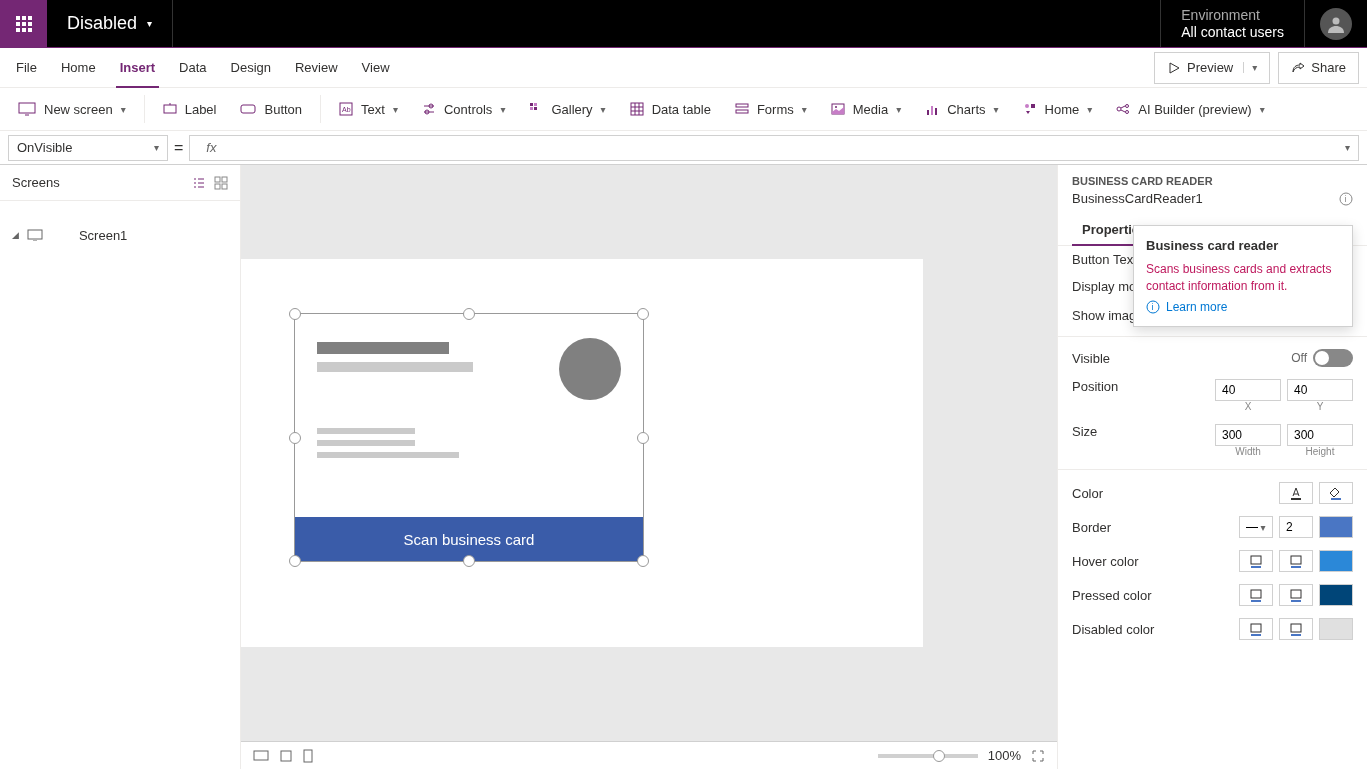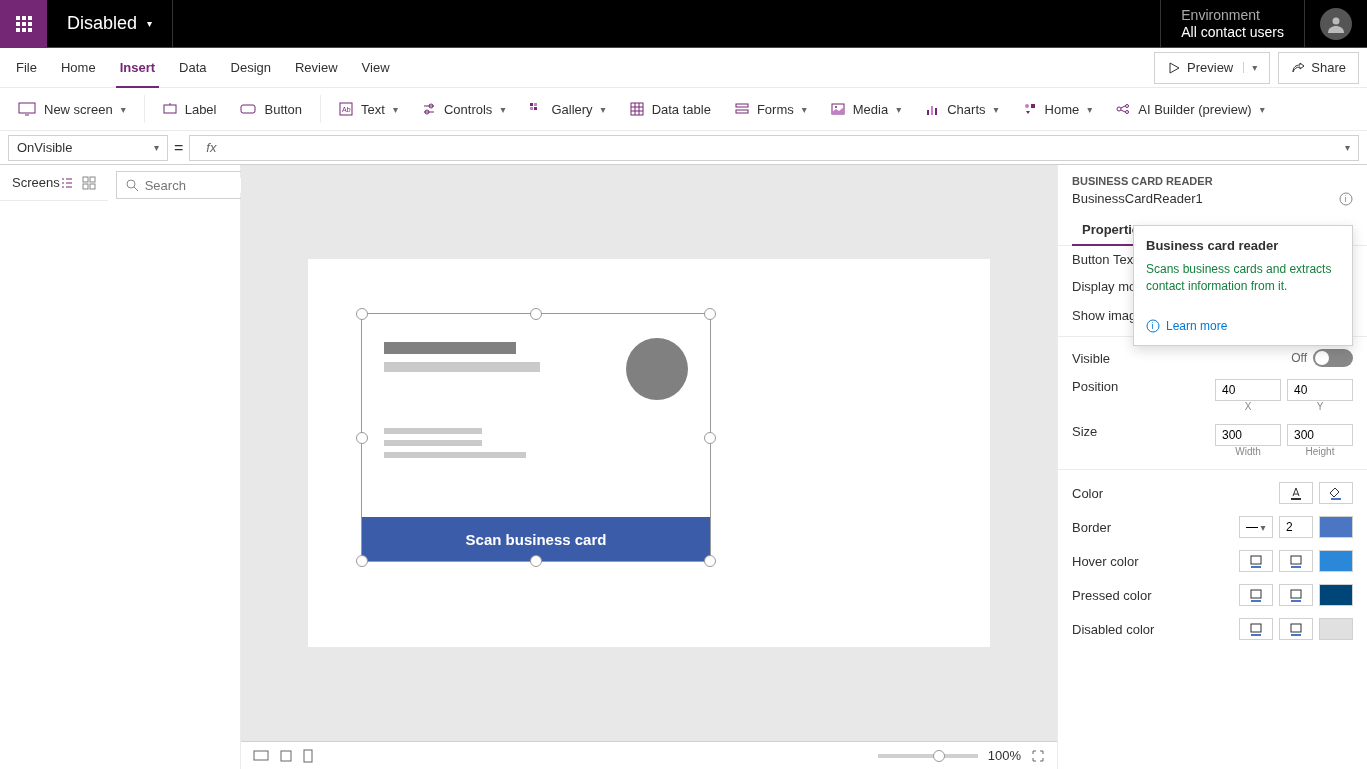--- a/index.html
+++ b/index.html
@@ -37,30 +37,30 @@
     
     .formula-bar { height: 34px; display: flex; align-items: center; border-bottom: 1px solid #d0d0d0; padding: 0 8px; gap: 6px; }
     .prop-dropdown { width: 160px; height: 26px; border: 1px solid #d0d0d0; padding: 0 8px; display: flex; align-items: center; justify-content: space-between; }
     .fx-label { font-style: italic; color: #666; padding: 0 8px; }
     .formula-input { flex: 1; height: 26px; border: 1px solid #d0d0d0; padding: 0 8px; display: flex; align-items: center; justify-content: space-between; }
     
     
     .main-area { display: flex; height: calc(769px - 47px - 1px - 40px - 43px - 34px); }
     
     
-    .left-panel { width: 241px; border-right: 1px solid #edebe9; display: flex; flex-direction: row; }
+    .left-panel { width: 241px; border-right: 1px solid #edebe9; display: flex; flex-direction: column; gap: 20px; }
     .left-header { height: 36px; display: flex; align-items: center; justify-content: space-between; padding: 0 12px; border-bottom: 1px solid #edebe9; }
     .view-icons { display: flex; gap: 8px; }
     .search-box { margin: 6px 8px; height: 28px; border: 1px solid #d0d0d0; display: flex; align-items: center; padding: 0 8px; gap: 6px; color: #888; }
     .search-box input { border: none; outline: none; flex: 1; font-size: 13px; }
     .tree-item { display: flex; align-items: center; height: 28px; padding: 0 12px; gap: 8px; }
     
     
     .canvas-area { flex: 1; background: #e8e8e8; position: relative; display: flex; flex-direction: column; }
-    .canvas-viewport { flex: 1; display: flex; align-items: center; justify-content: center; font-weight: bold; }
+    .canvas-viewport { flex: 1; display: flex; align-items: center; justify-content: flex-start; }
     .canvas-screen { width: 682px; height: 388px; background: #fff; position: relative; }
     .card-control { position: absolute; left: 53px; top: 54px; width: 350px; height: 249px; border: 1px solid #999; }
     .selection-handle { width: 12px; height: 12px; border: 1px solid #999; border-radius: 50%; background: #fff; position: absolute; }
     .card-body { padding: 28px 22px; position: relative; height: calc(100% - 44px); }
     .card-bar-dark { width: 132px; height: 12px; background: #808080; margin-bottom: 8px; }
     .card-bar-light { background: #cacaca; margin-bottom: 6px; }
     .card-circle { width: 62px; height: 62px; border-radius: 50%; background: #808080; position: absolute; top: 24px; right: 22px; }
     .card-footer { height: 44px; background: #3a5ca9; color: #fff; display: flex; align-items: center; justify-content: center; font-size: 15px; }
     .canvas-bottom { height: 28px; border-top: 1px solid #d0d0d0; background: #fff; display: flex; align-items: center; padding: 0 12px; gap: 10px; }
     .canvas-bottom-spacer { flex: 1; }
@@ -87,21 +87,21 @@
     .prop-sublabel { font-size: 10px; color: #888; text-align: center; }
     .prop-divider { height: 1px; background: #edebe9; margin: 6px 0; }
     .color-btn { width: 34px; height: 22px; border: 1px solid #d0d0d0; display: flex; align-items: center; justify-content: center; }
     .color-swatch { width: 34px; height: 22px; border: 1px solid #d0d0d0; }
     .color-group { display: flex; gap: 6px; }
     .border-select { width: 34px; height: 22px; border: 1px solid #d0d0d0; display: flex; align-items: center; justify-content: center; gap: 2px; }
     
     
     .tooltip-pop { position: absolute; top: 225px; left: 1133px; width: 220px; background: #fff; border: 1px solid #d0d0d0; box-shadow: 0 4px 12px rgba(0,0,0,0.15); padding: 12px; z-index: 100; }
     .tooltip-title { font-weight: 600; margin-bottom: 8px; }
-    .tooltip-desc { font-size: 12px; color: #15803d; margin-bottom: 24px; line-height: 1.4; }
+    .tooltip-desc { font-size: 12px; color: #be185d; margin-bottom: 5px; line-height: 1.4; }
     .tooltip-link { color: #0078d4; font-size: 12px; display: flex; align-items: center; gap: 6px; }
     
     .chevron { font-size: 10px; color: #666; }
     svg { display: block; }
   </style>
 </head>
 <body>
 
 <div class="top-header">
   <div class="waffle-btn">
@@ -299,27 +299,20 @@
             <line x1="2" y1="11" x2="4" y2="11" stroke="#742774"></line>
             <line x1="6" y1="11" x2="12" y2="11" stroke="#742774"></line>
           </svg>
         <svg width="14" height="14" viewBox="0 0 14 14">
             <rect x="1" y="1" width="5" height="5" fill="none" stroke="#888"></rect>
             <rect x="8" y="1" width="5" height="5" fill="none" stroke="#888"></rect>
             <rect x="1" y="8" width="5" height="5" fill="none" stroke="#888"></rect>
             <rect x="8" y="8" width="5" height="5" fill="none" stroke="#888"></rect>
           </svg>
       </div>
-    </div>
-    <div class="search-box">
-      <svg width="14" height="14" viewBox="0 0 14 14">
-          <circle cx="6" cy="6" r="4" fill="none" stroke="#888"></circle>
-          <line x1="9" y1="9" x2="13" y2="13" stroke="#888"></line>
-        </svg>
-      <input type="text" placeholder="Search" style="">
     </div>
     <div class="tree-item">
       <span style="font-size:9px;color:#666">◢</span>
       <svg width="16" height="12" viewBox="0 0 16 12">
           <rect x="1" y="1" width="14" height="9" fill="none" stroke="#666"></rect>
           <line x1="6" y1="12" x2="10" y2="12" stroke="#666"></line>
         </svg>
       <span style="margin-left:28px">Screen1</span>
     </div>
   </div>

